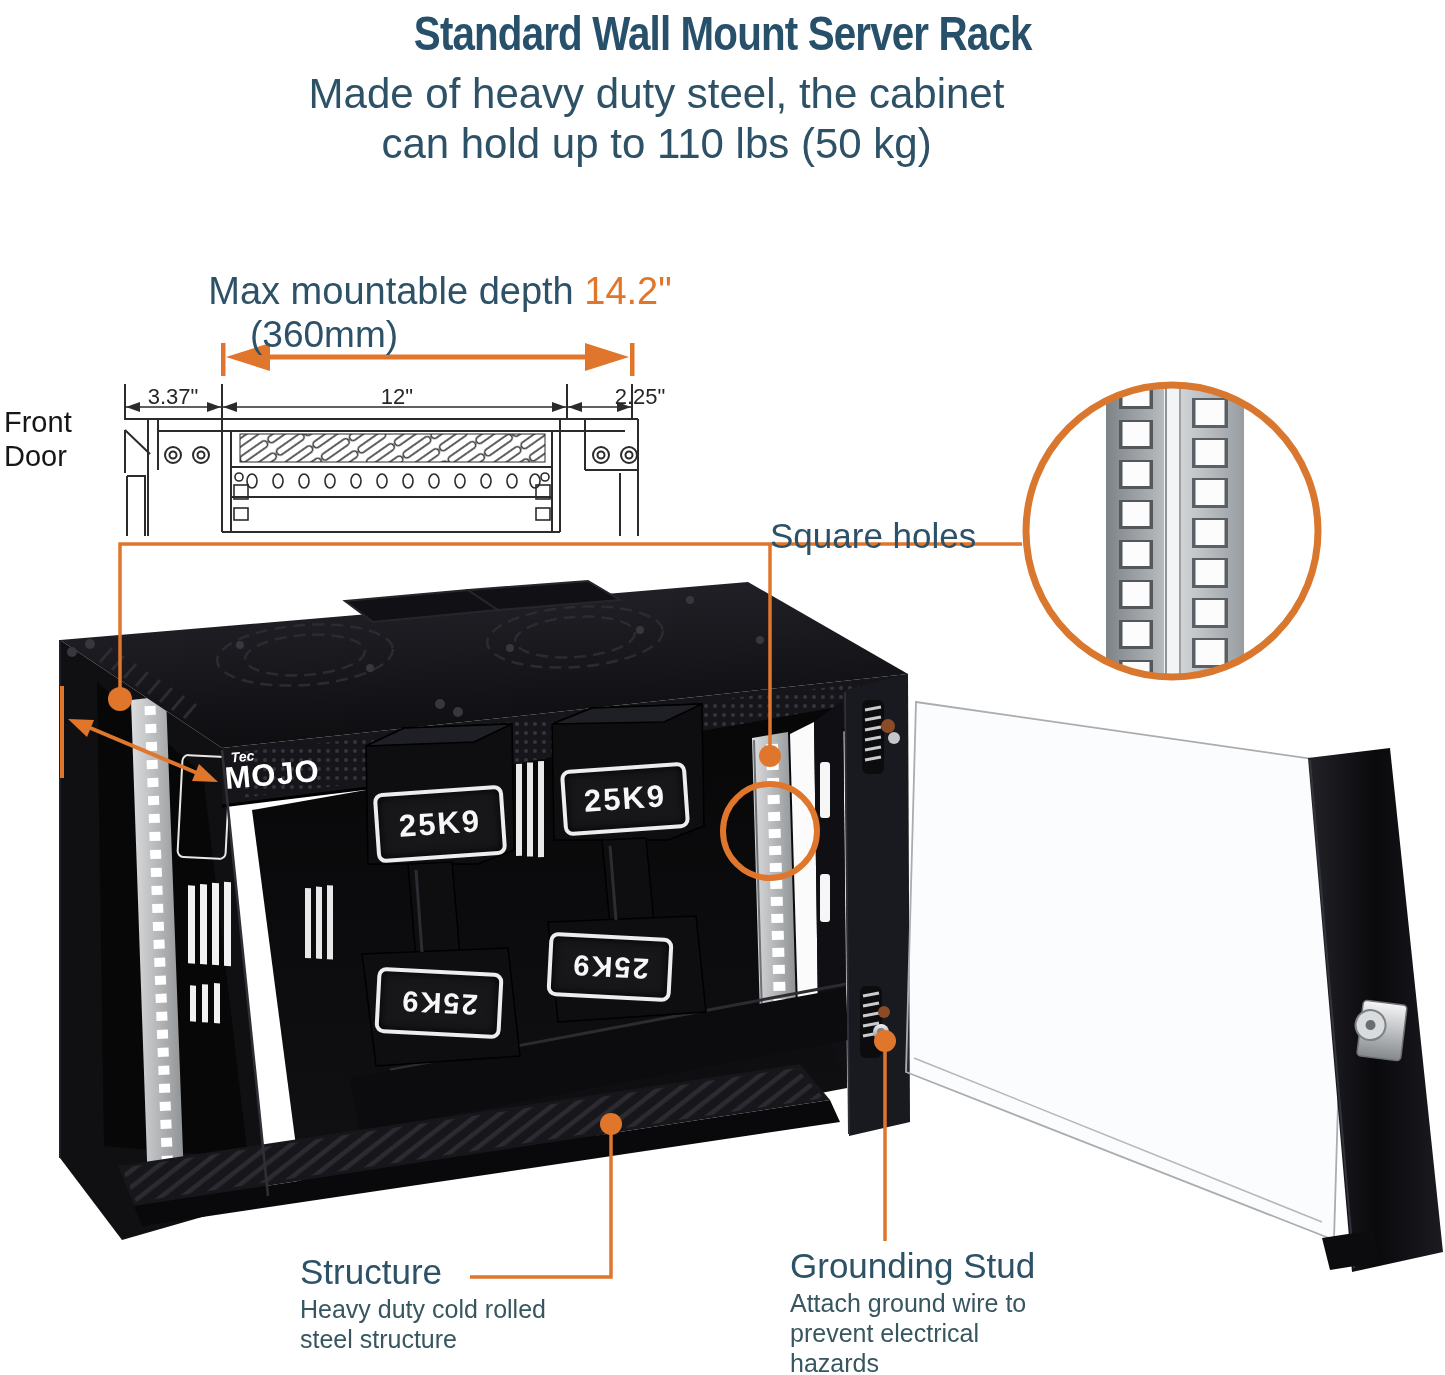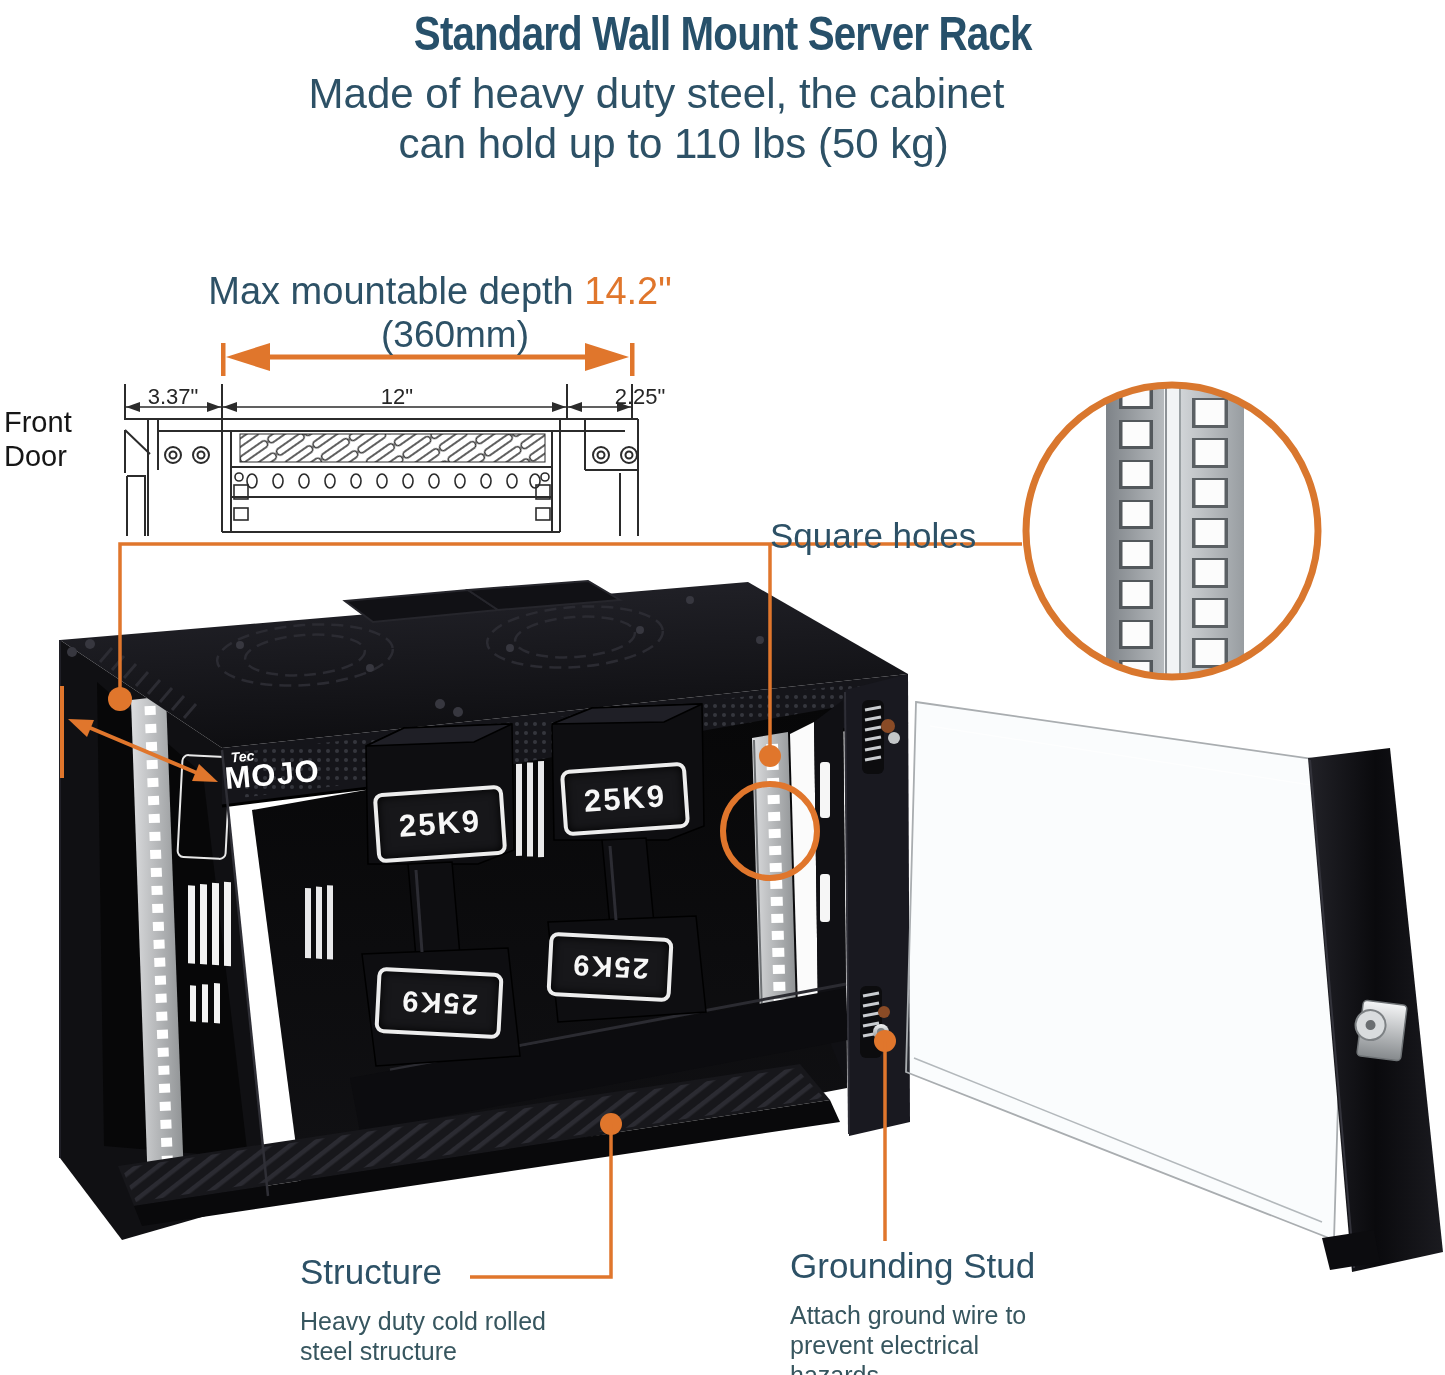--- a/index.html
+++ b/index.html
@@ -6,25 +6,25 @@
   .canvas{position:relative;width:1445px;height:1375px;background:#fff;overflow:hidden;
           font-family:"Liberation Sans", sans-serif;border-radius:14px;}
   .abs{position:absolute;}
   svg{position:absolute;left:0;top:0;}
   .orange{color:#e0762c;}
   .title{left:0;top:6px;width:1445px;text-align:center;font-size:48px;font-weight:700;
          letter-spacing:-1px;color:#27506a;}
   .title .squeeze{display:inline-block;transform:scaleX(.84);transform-origin:center;}
   .subtitle{width:1313px;text-align:center;font-size:42px;font-weight:400;color:#2d5166;}
   .dimhead{left:0;top:270px;width:880px;text-align:center;font-size:38px;color:#2d5166;}
-  .dimhead2{left:250px;top:314px;width:410px;text-align:center;font-size:37px;color:#2d5166;}
+  .dimhead2{left:250px;top:314px;width:410px;font-size:37px;color:#2d5166;}
   .dimlabel{font-size:22px;color:#262626;}
   .frontdoor{left:4px;top:406px;width:104px;font-size:29px;line-height:1.17;color:#161616;}
   .callout-h{font-size:35px;color:#2d5166;}
-  .callout-p{font-size:25px;line-height:1.2;color:#37565f;margin-top:12px;}
+  .callout-p{font-size:25px;line-height:1.2;color:#37565f;}
   .plate{position:absolute;display:flex;align-items:center;justify-content:center;
          background:#17171a;border:4px solid #ededed;border-radius:9px;color:#f7f7f7;
          font-weight:700;letter-spacing:2px;box-shadow:inset 0 0 10px #000;}
   .plate.top{font-size:31px;}
   .plate.bot{font-size:29px;}
   .logo{position:absolute;left:224px;top:748px;transform:rotate(-5deg);color:#fff;line-height:.9;}
   .logo .tec{display:block;font-size:14px;font-style:italic;font-weight:700;margin-left:8px;}
   .logo .mojo{display:block;font-size:31px;font-weight:800;letter-spacing:1px;}
 </style>
 </head>
@@ -330,21 +330,21 @@
 
     <circle cx="885" cy="1041" r="11" stroke="none"></circle>
     <line x1="885" y1="1041" x2="885" y2="1241" stroke-width="3.5"></line>
   </g>
 </svg>
 
 <div class="abs title">
   <span class="squeeze">Standard Wall Mount Server Rack</span>
 </div>
 <div class="abs subtitle" style="left:0;top:70px;">Made of heavy duty steel, the cabinet</div>
-<div class="abs subtitle" style="left:0;top:120px;padding-left:17px;">can hold up to 110 lbs (50 kg)</div>
+<div class="abs subtitle" style="left:0;top:120px;">can hold up to 110 lbs (50 kg)</div>
 
 <div class="abs dimhead">
   <span>Max mountable depth </span><span class="orange">14.2"</span>
 </div>
 <div class="abs dimhead2">(360mm)</div>
 
 <div class="abs dimlabel" style="left:130px;top:384px;width:86px;text-align:center;">3.37"</div>
 <div class="abs dimlabel" style="left:354px;top:384px;width:86px;text-align:center;">12"</div>
 <div class="abs dimlabel" style="left:595px;top:384px;width:90px;text-align:center;">2.25"</div>
 

